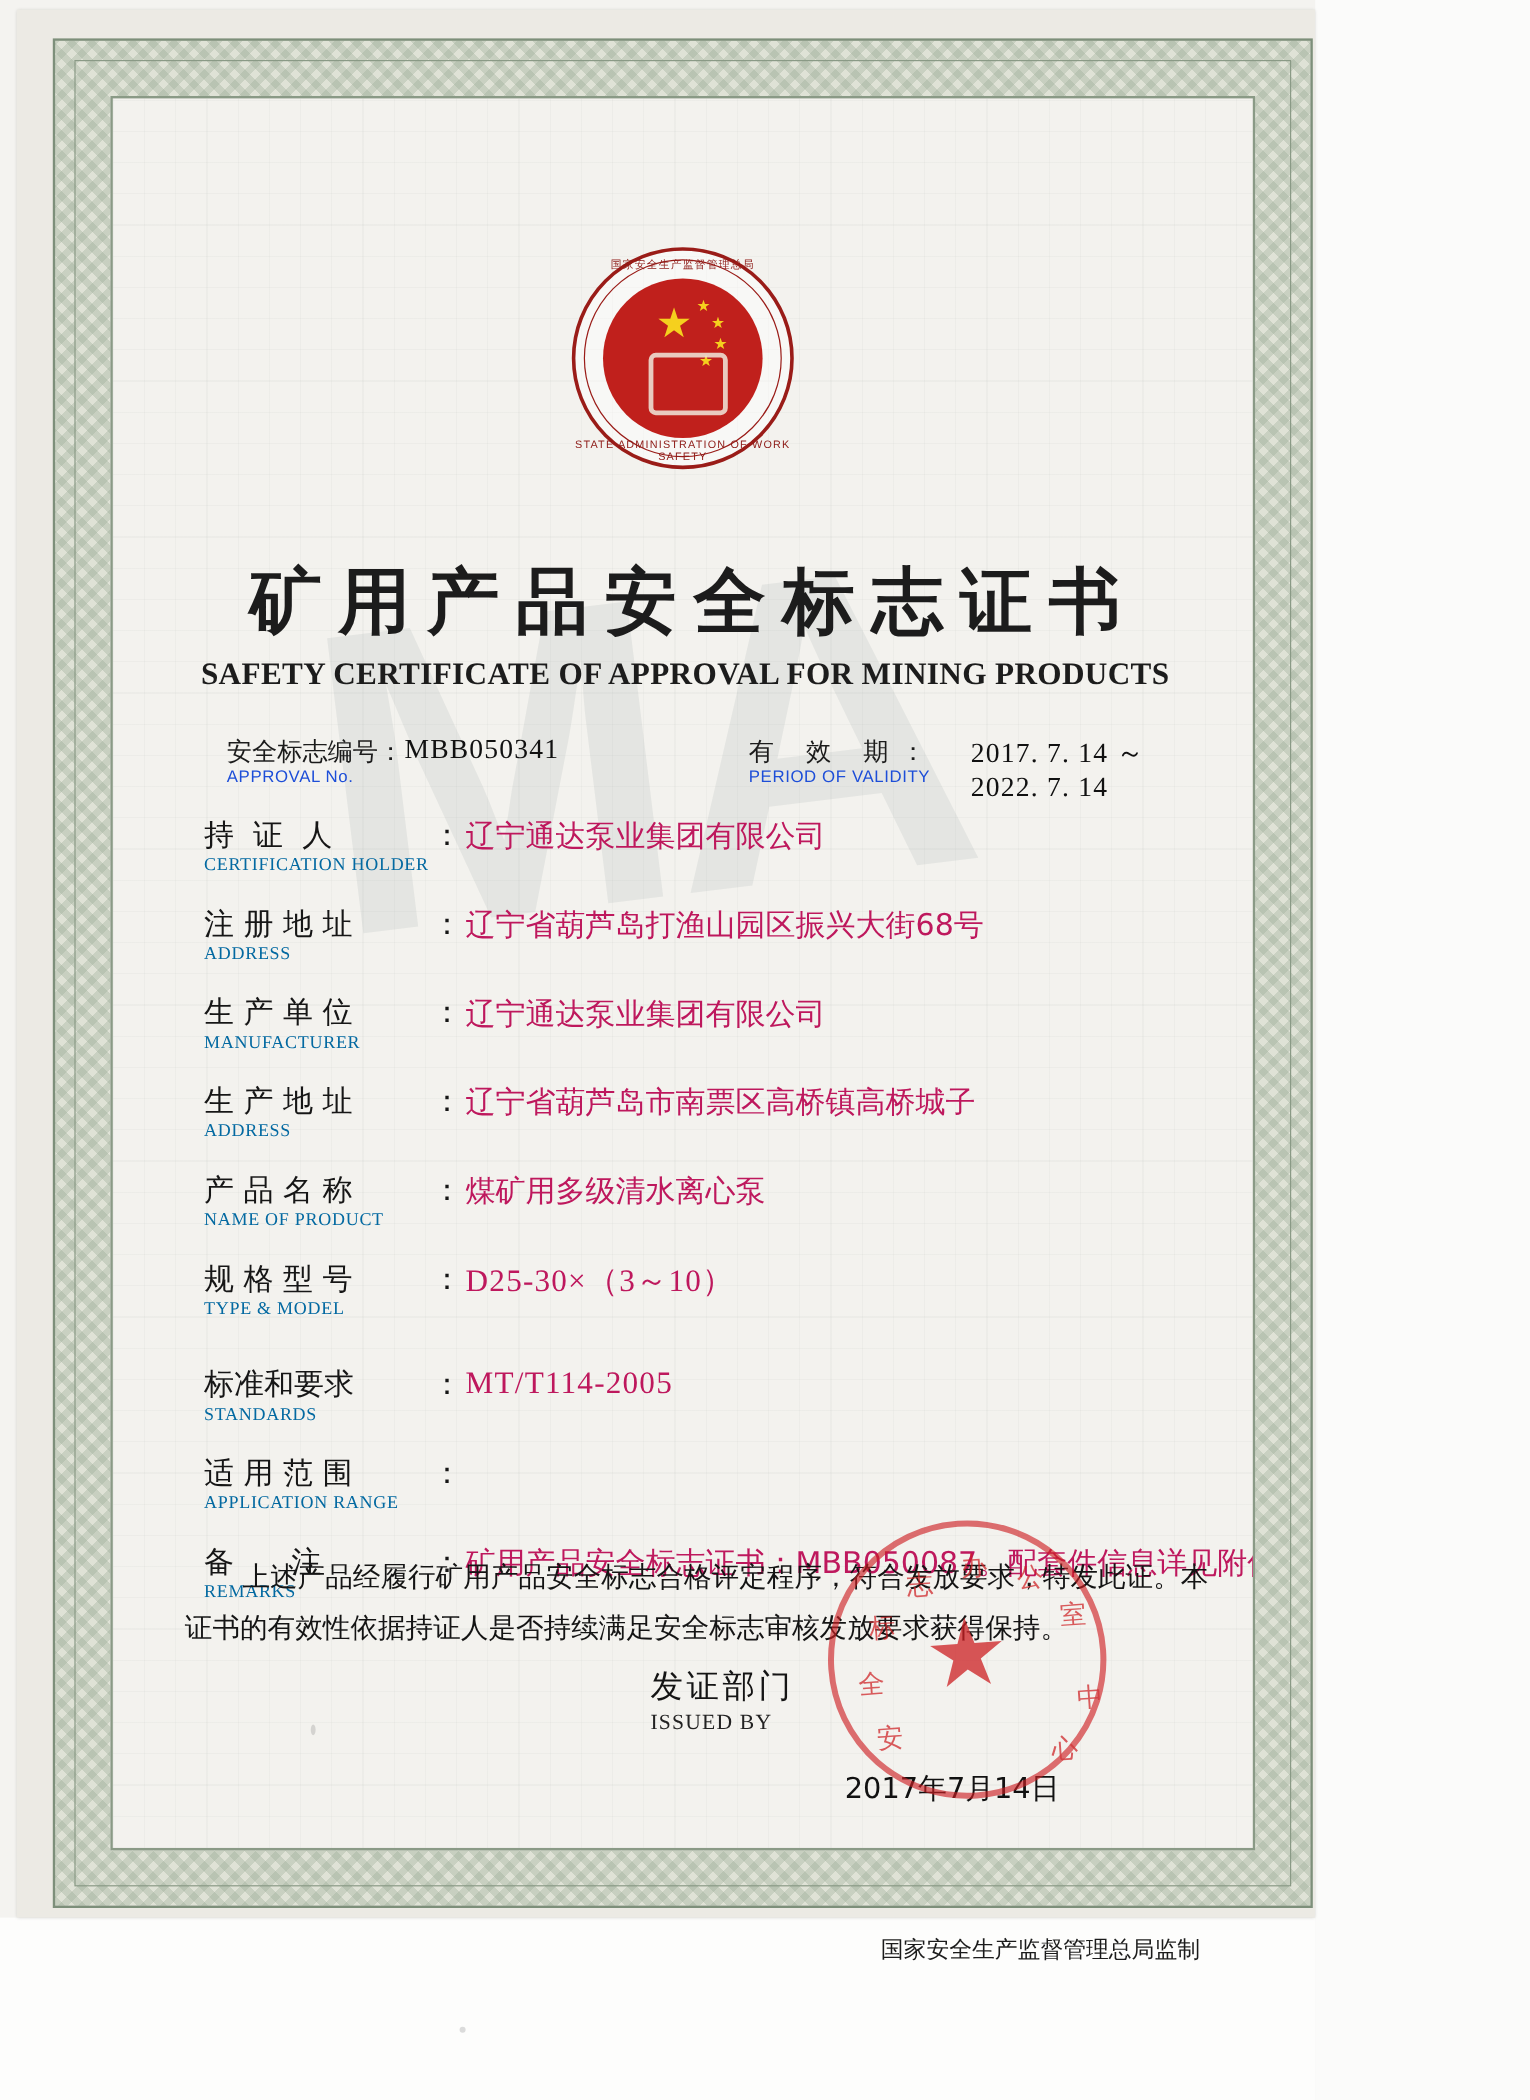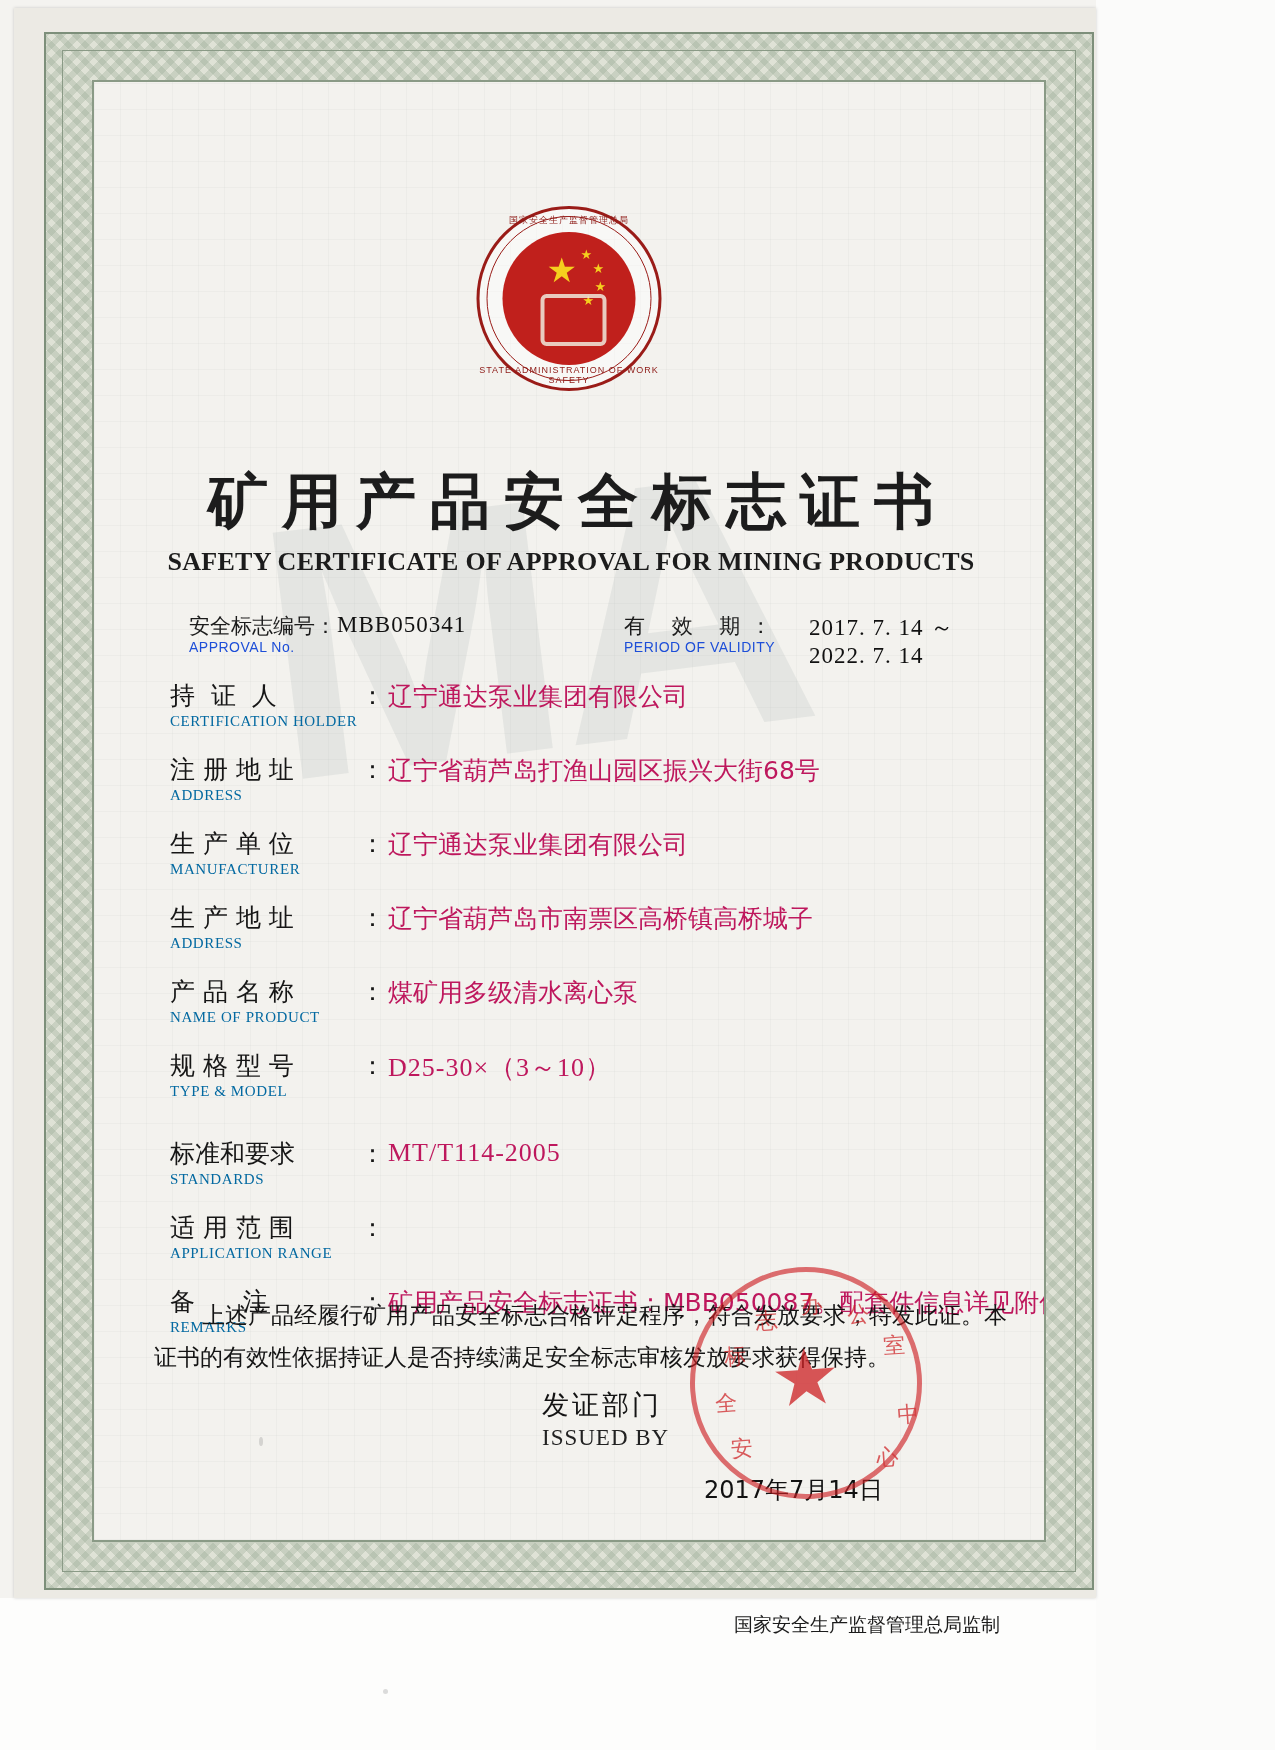--- a/index.html
+++ b/index.html
@@ -292,21 +292,21 @@
     font-family: "DejaVu Sans", "Liberation Sans", sans-serif;
     font-size: 27px;
     letter-spacing: 3px;
     color: #141414;
   }
   .issued-en {
     position: absolute;
     left: 448px;
     top: 1343px;
     font-family: "Liberation Serif", serif;
-    font-size: 23px;
+    font-size: 18px;
     letter-spacing: 1px;
     color: #222;
     text-align: right;
   }
   .issue-date {
     position: absolute;
     left: 610px;
     top: 1392px;
     font-family: "DejaVu Sans", "Liberation Sans", sans-serif;
     font-size: 24px;

